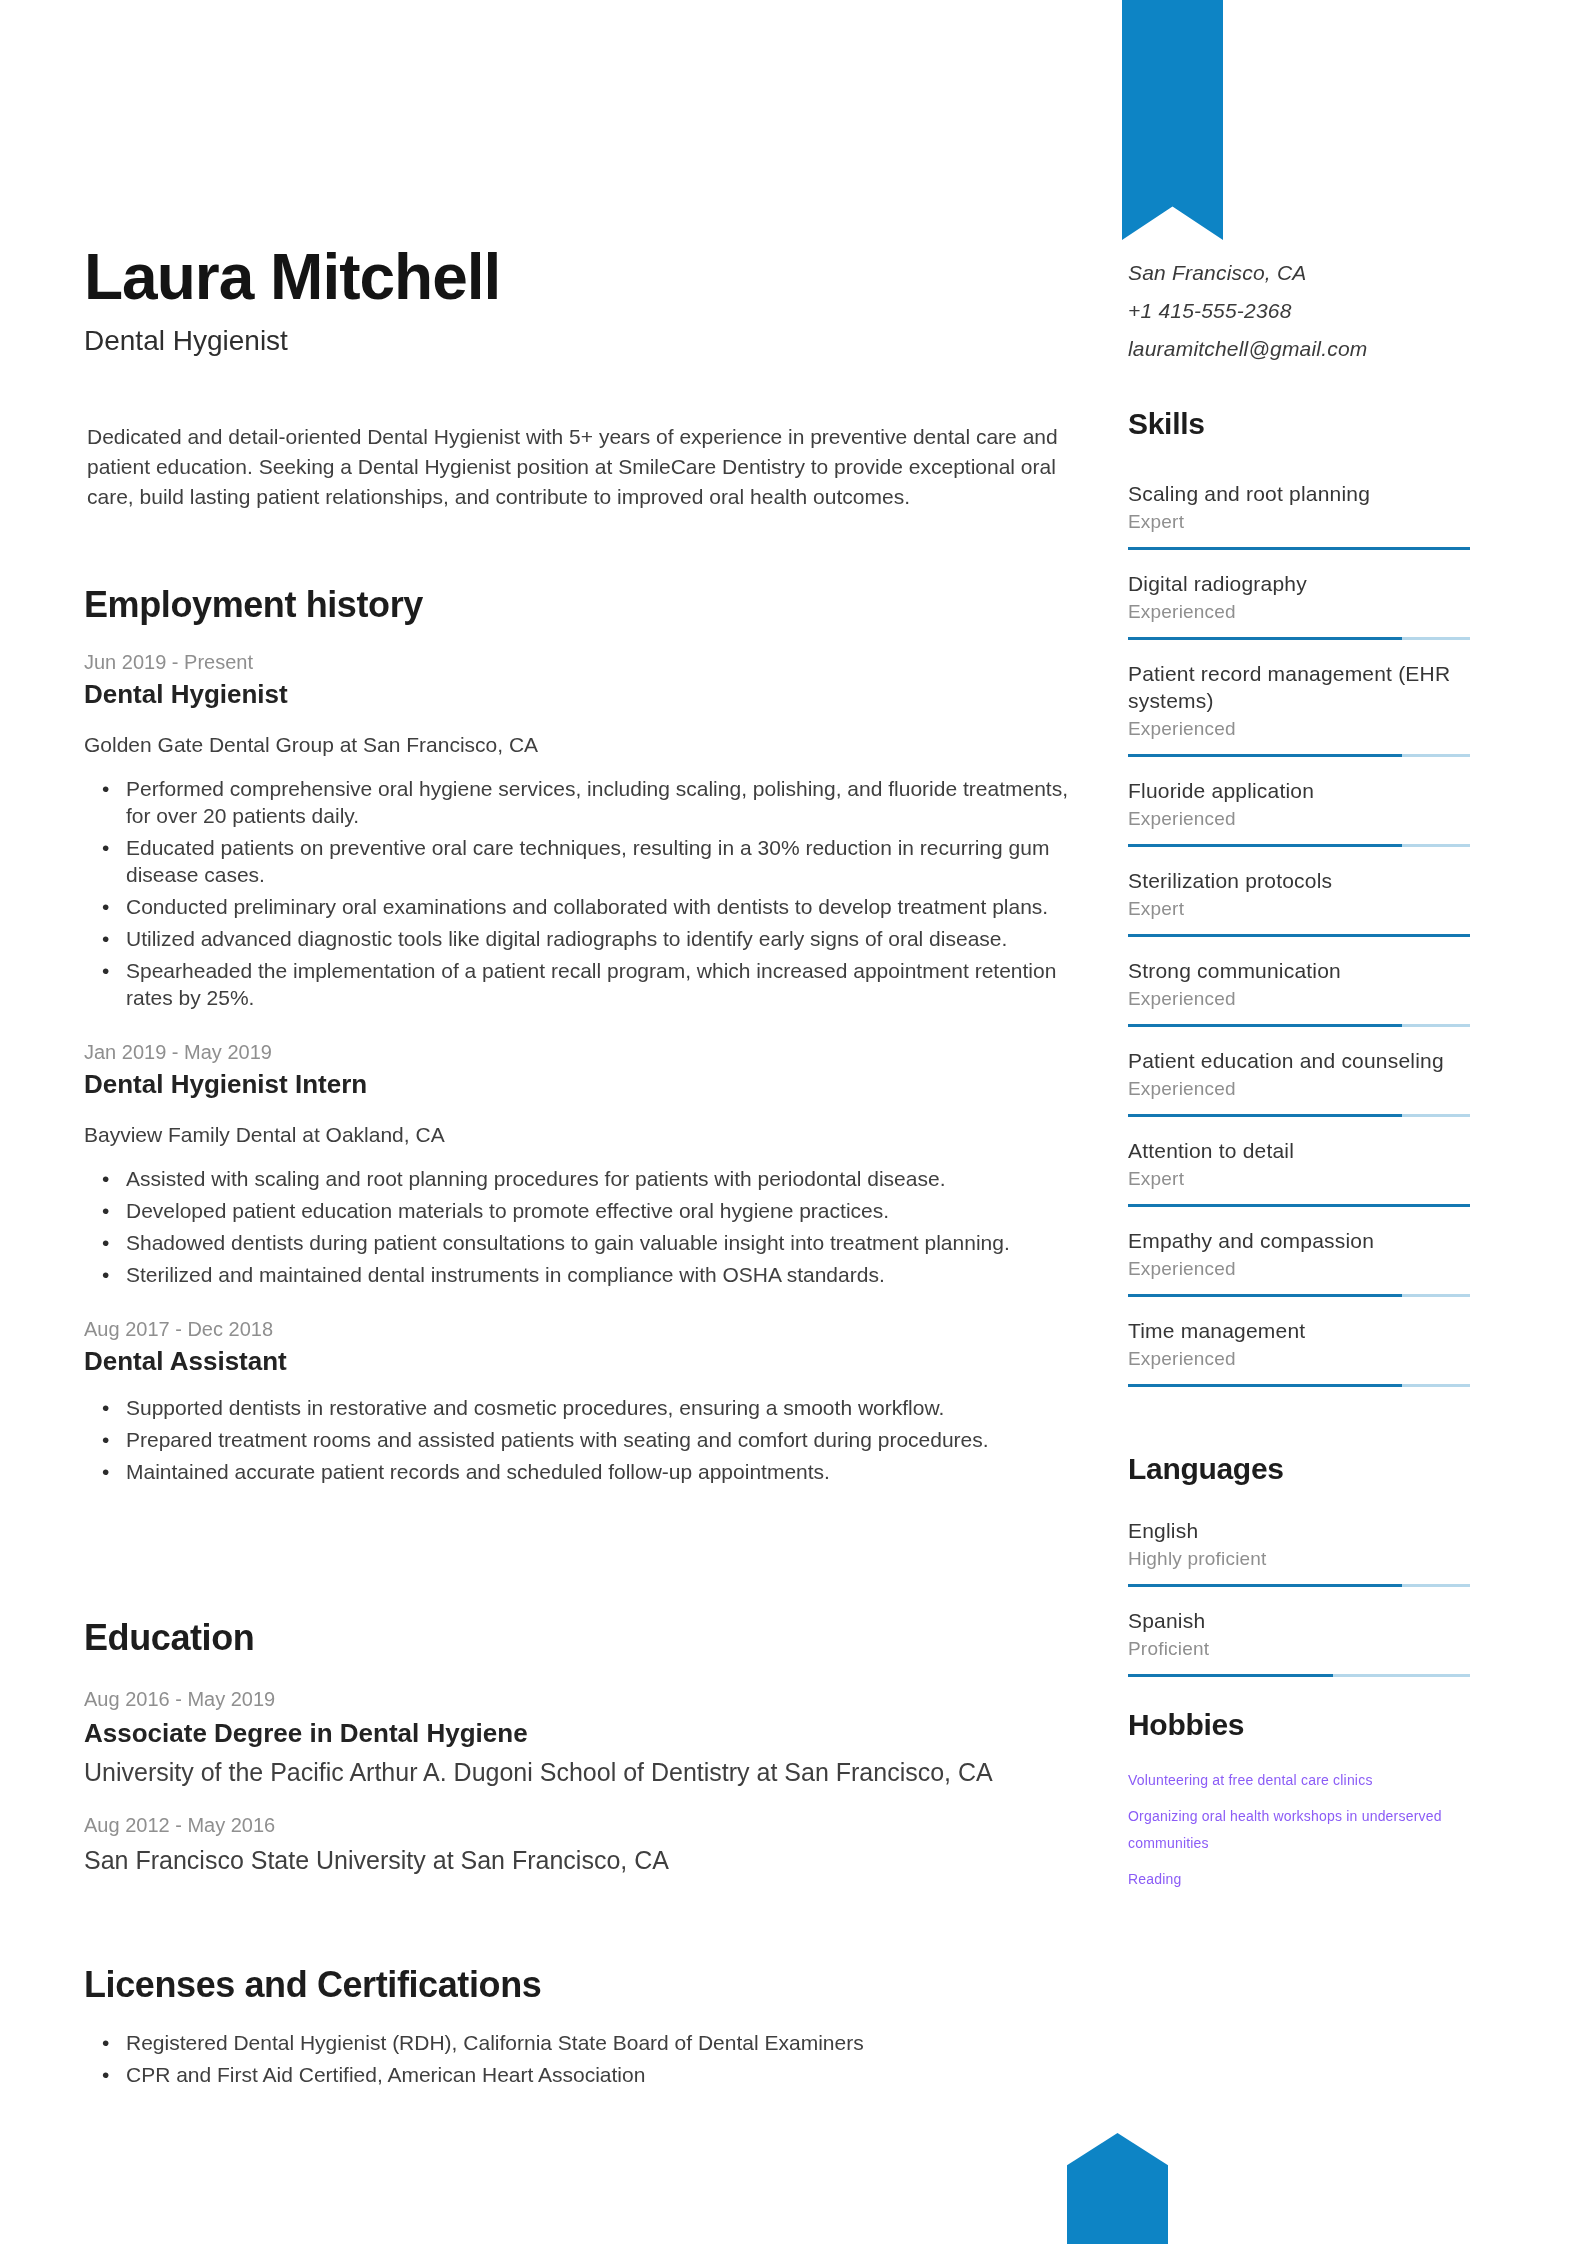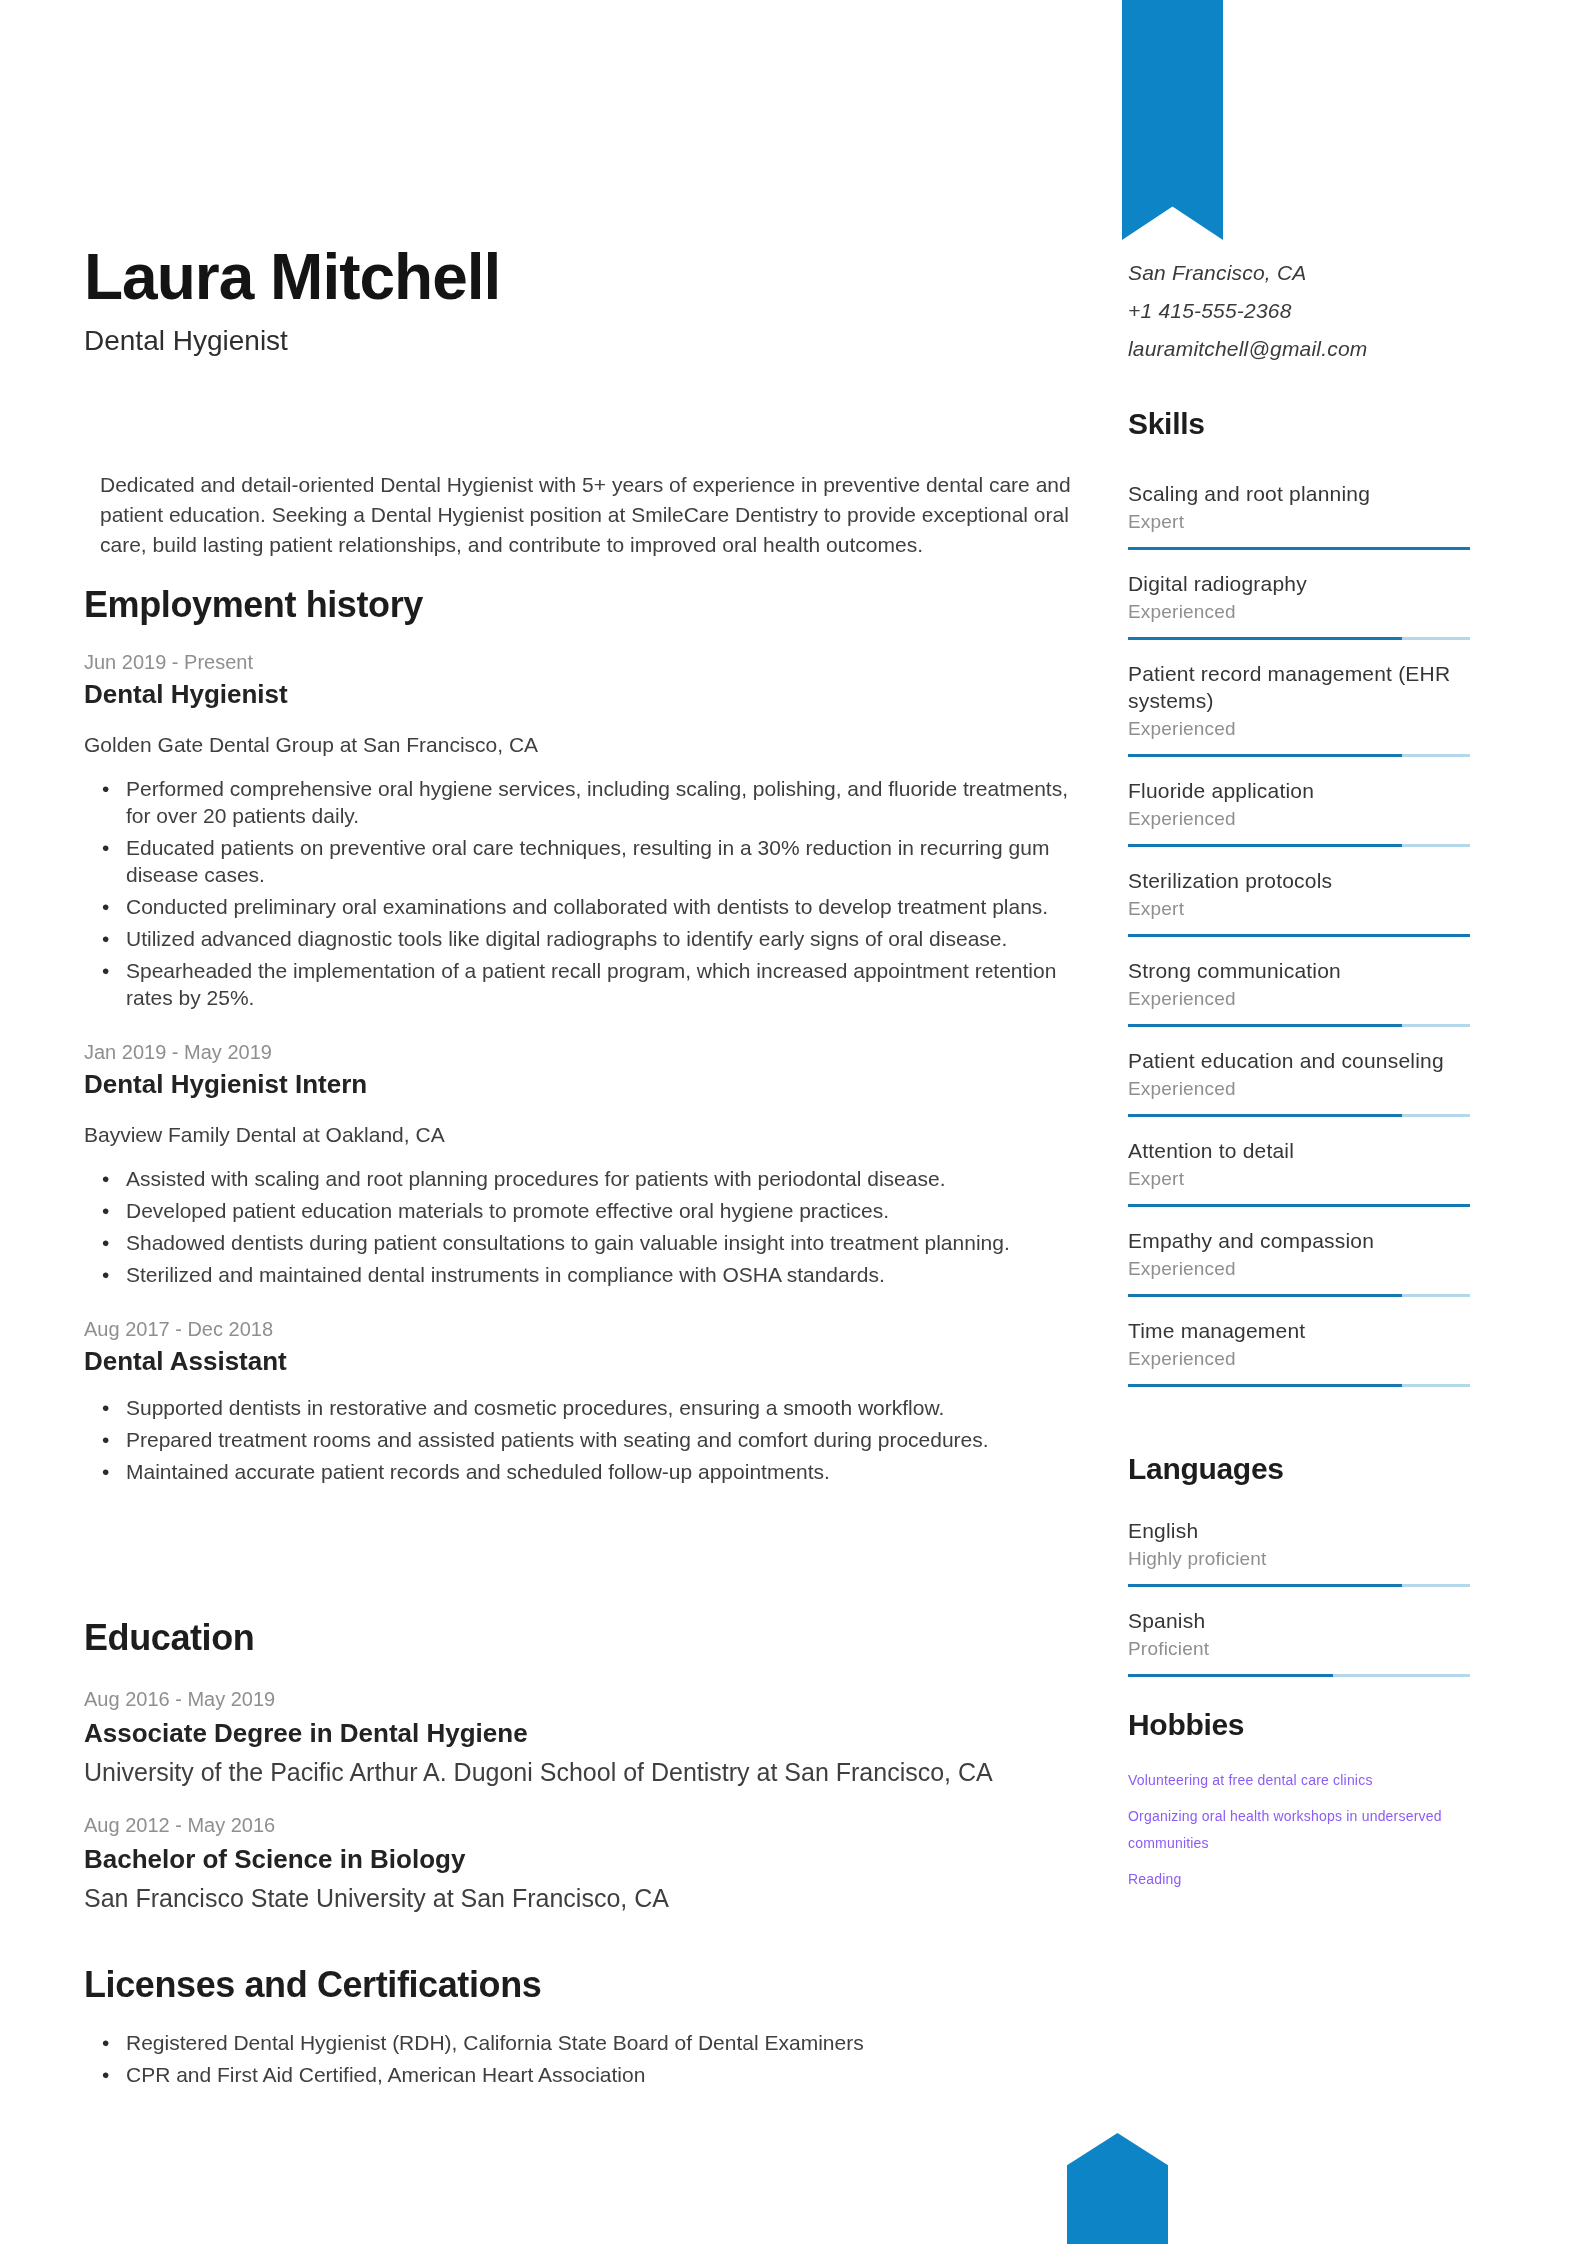--- a/index.html
+++ b/index.html
@@ -49,21 +49,21 @@
   .skill-level { margin-top: 2px; font-size: 19px; line-height: 25px; color: var(--muted-text); }
   .bar { margin-top: 13px; height: 3px; width: 100%; background: var(--bar-track); position: relative; }
   .bar-fill { position: absolute; left: 0; top: 0; bottom: 0; background: var(--bar-fill); }
   .languages-heading { margin-top: 64px; }
   .languages-list { margin-top: 30px; }
   .hobbies-heading { margin-top: 30px; }
   .hobbies-list { margin-top: 24px; }
   .hobby-item { font-size: 14px; line-height: 27.5px; color: #8b5cf6; margin-bottom: 8px; }
 
   
-  .summary-block { position: absolute; left: 100px; top: 422px; width: 1000px; margin-top: 48px; }
+  .summary-block { position: absolute; left: 87px; top: 422px; width: 1000px; }
   .summary-text { font-size: 21px; line-height: 30px; color: var(--body-text); }
 
   .main-heading { font-size: 36px; line-height: 40px; font-weight: 800; color: var(--heading-text); letter-spacing: -0.4px; }
 
   .employment-block { position: absolute; left: 84px; top: 585px; width: 1005px; }
   .employment-block .main-heading { margin-bottom: 24px; }
   .job-entry { margin-bottom: 28px; }
   .job-dates { font-size: 20px; line-height: 26px; color: var(--muted-text); }
   .job-title { margin-top: 2px; font-size: 26px; line-height: 34px; font-weight: 700; color: #232323; }
   .job-company { margin-top: 20px; font-size: 21px; line-height: 28px; color: var(--body-text); }
@@ -147,21 +147,20 @@
     <h2 class="main-heading">Education</h2>
 
     <div class="edu-entry">
       <div class="edu-dates">Aug 2016 - May 2019</div>
       <div class="edu-degree">Associate Degree in Dental Hygiene</div>
       <div class="edu-school">University of the Pacific Arthur A. Dugoni School of Dentistry at San Francisco, CA</div>
     </div>
 
     <div class="edu-entry">
       <div class="edu-dates">Aug 2012 - May 2016</div>
-      <div class="edu-degree">Bachelor of Science in Biology</div>
       <div class="edu-school">San Francisco State University at San Francisco, CA</div>
     </div>
   </div>
 
   <div class="licenses-block">
     <h2 class="main-heading">Licenses and Certifications</h2>
     <ul class="bullets">
       <li>Registered Dental Hygienist (RDH), California State Board of Dental Examiners</li>
       <li>CPR and First Aid Certified, American Heart Association</li>
     </ul>

